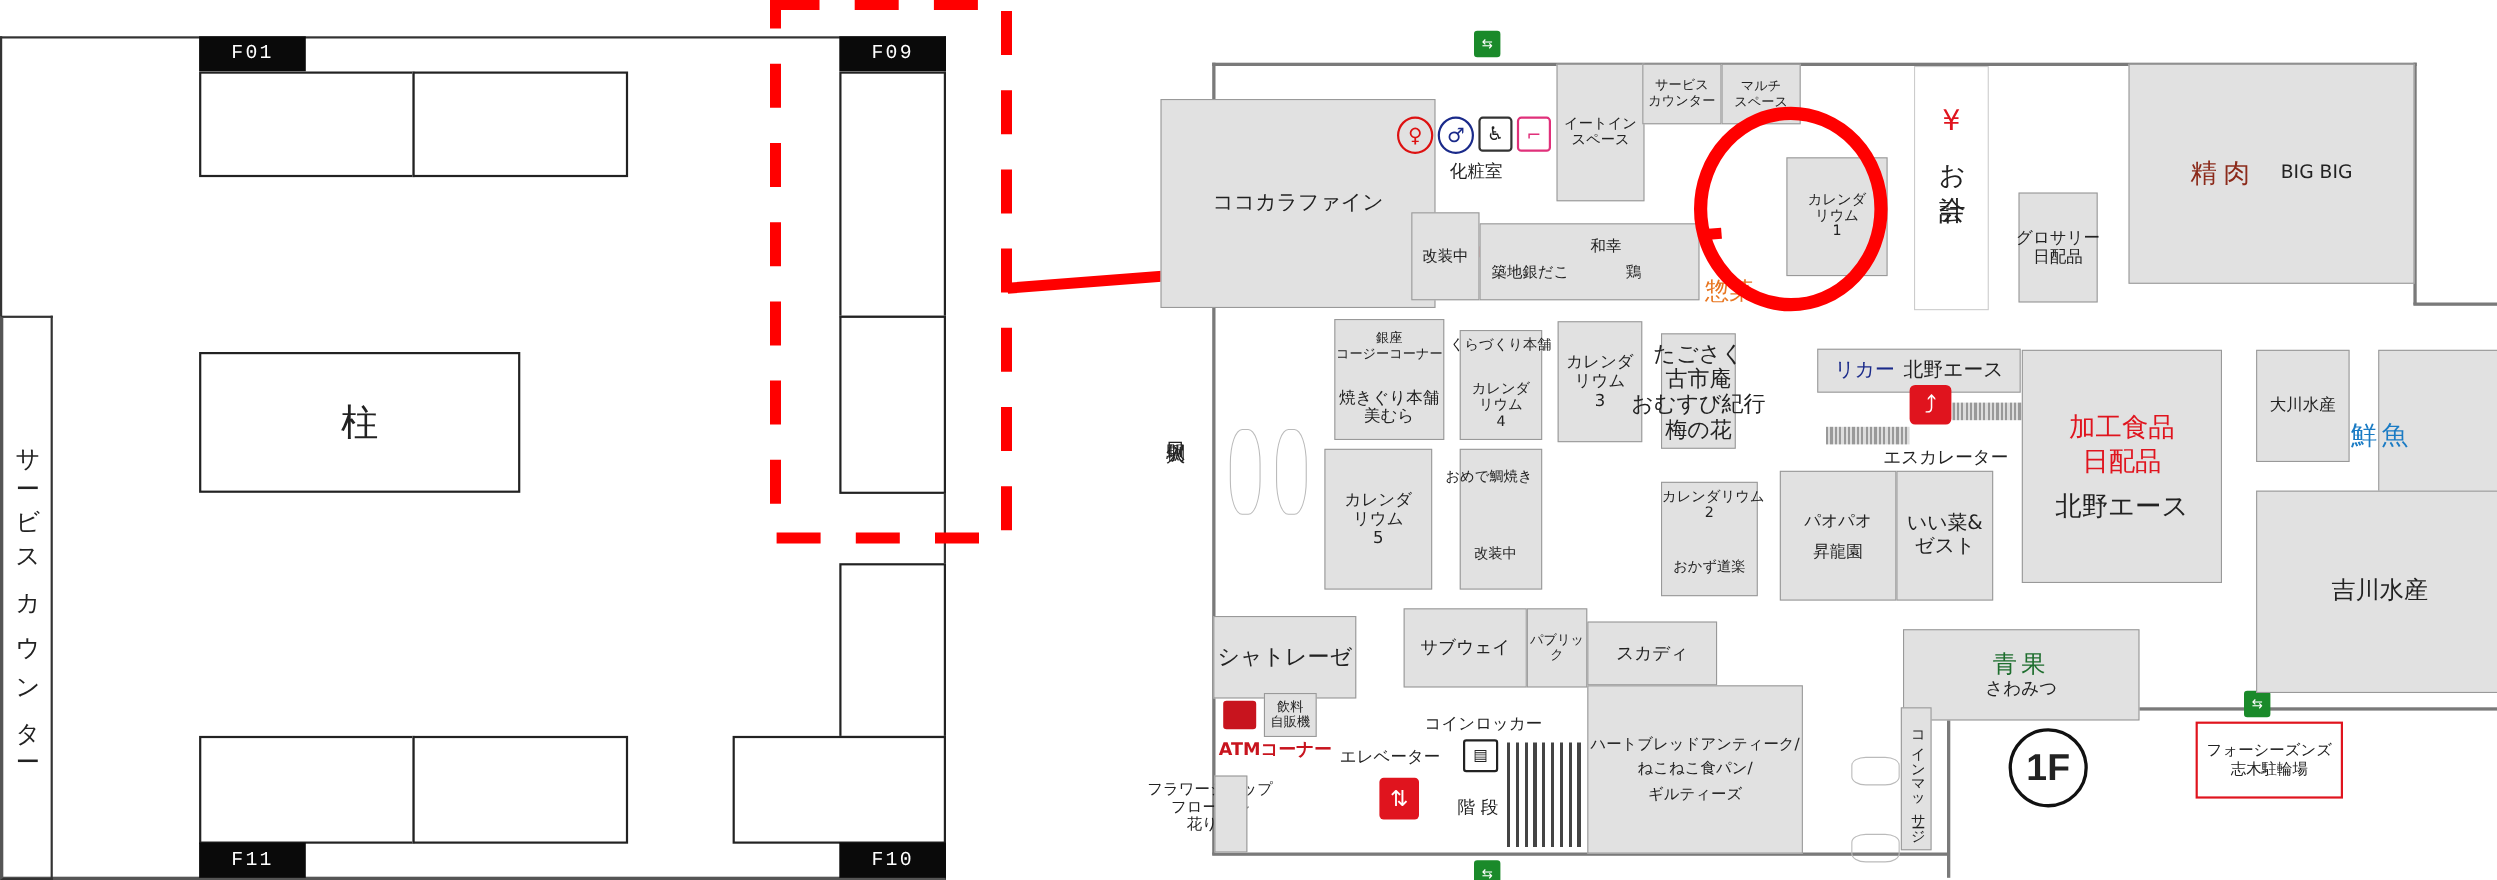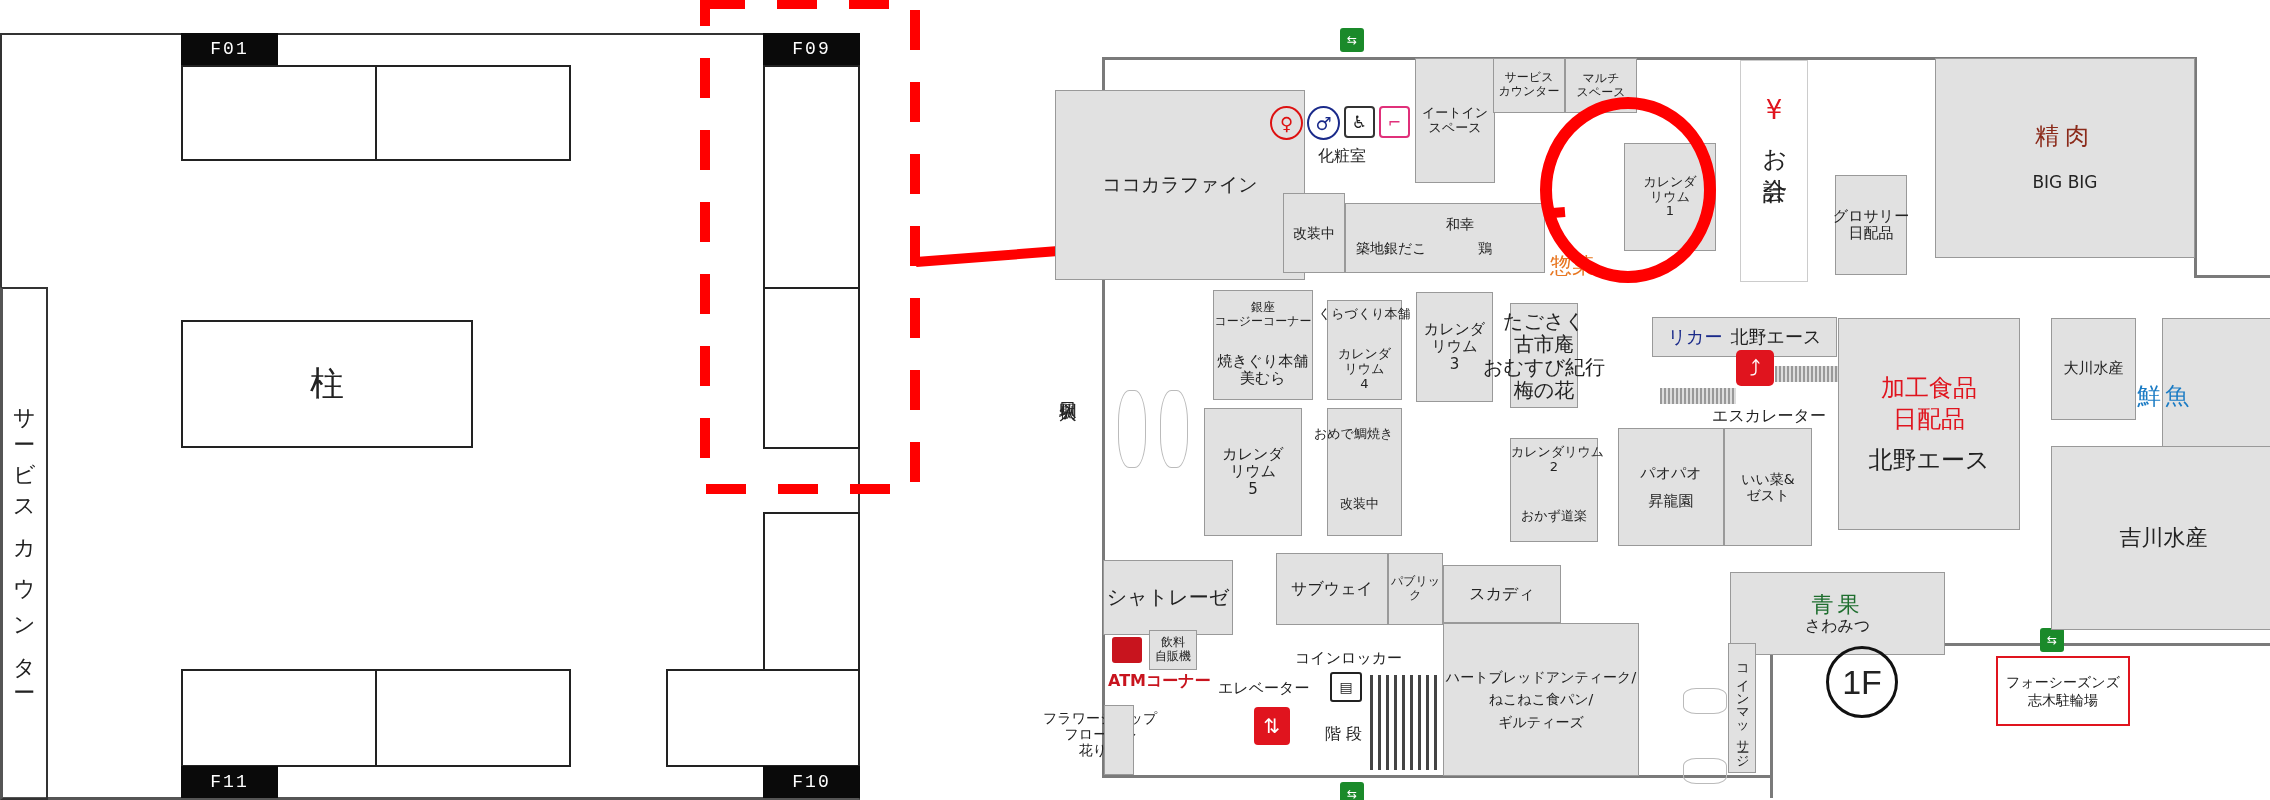--- a/index.html
+++ b/index.html
@@ -94,21 +94,21 @@
   <div class="abs shop" style="left:584px;top:123px;width:92px;height:108px;font-size:13px;white-space:pre;"><span>カレンダ
 リウム
 1</span></div>
 
   <div class="abs" style="left:700px;top:40px;width:68px;height:222px;border:1px solid #ccc;">
     <div class="txt" style="color:#e0141e;font-size:26px;margin-top:35px;">¥</div>
     <div class="txt vtext" style="font-size:24px;margin:6px auto 0;">お会計</div>
   </div>
   <div class="abs shop" style="left:795px;top:155px;width:72px;height:100px;font-size:15px;white-space:pre;"><span>グロサリー
 日配品</span></div>
-  <div class="abs shop" style="left:895px;top:38px;width:260px;height:200px;flex-direction:column;gap:22px;">
+  <div class="abs shop" style="left:895px;top:38px;width:260px;height:200px;gap:22px;">
     <span style="color:#8b2a1a;font-size:24px;letter-spacing:6px;">精肉</span>
     <span style="font-size:17px;">BIG BIG</span>
   </div>
 
   <div class="abs txt" style="left:510px;top:233px;color:#e87722;font-size:22px;">惣菜</div>
 
   <div class="abs shop" style="left:173px;top:270px;width:100px;height:110px;font-size:13px;white-space:pre;">
     <span class="abs" style="left:0;top:10px;width:100%;font-size:12px;font-family:Liberation Serif, serif;">銀座
 コージーコーナー</span>
     <span class="abs" style="left:-10px;top:62px;width:120%;font-size:15px;">焼きぐり本舗
@@ -163,21 +163,21 @@
     <span class="abs" style="left:-14px;top:18px;">おめで鯛焼き</span>
     <span class="abs" style="left:12px;top:88px;">改装中</span>
   </div>
   <div class="abs shop" style="left:470px;top:418px;width:88px;height:104px;font-size:13px;">
     <span class="abs" style="left:0;top:6px;width:100%;white-space:pre;">カレンダリウム
 2</span>
     <span class="abs" style="left:0;top:70px;width:100%;">おかず道楽</span>
   </div>
   <div class="abs shop" style="left:578px;top:408px;width:106px;height:118px;font-size:15px;white-space:pre;line-height:1.9;"><span>パオパオ
 昇龍園</span></div>
-  <div class="abs shop" style="left:684px;top:408px;width:88px;height:118px;font-size:14px;white-space:pre;text-align:center;"><span>いい菜&amp;
+  <div class="abs shop" style="left:684px;top:408px;width:88px;height:118px;font-size:18px;white-space:pre;text-align:center;"><span>いい菜&amp;
 ゼスト</span></div>
 
   <div class="abs shop" style="left:63px;top:520px;width:130px;height:75px;font-size:20px;margin-top:20px;">
       <span>シャトレーゼ</span>
     </div>
   <div class="abs shop" style="left:236px;top:533px;width:112px;height:72px;font-size:16px;">
       <span>サブウェイ</span>
     </div>
   <div class="abs shop" style="left:348px;top:533px;width:55px;height:72px;font-size:12px;">
       <span>パブリック</span>
@@ -206,20 +206,20 @@
   <div class="abs" style="left:214px;top:687px;width:36px;height:38px;background:#e0141e;border-radius:4px;color:#fff;font-size:20px;display:flex;align-items:center;justify-content:center;">⇅</div>
   <div class="abs txt" style="left:3px;top:690px;font-size:14px;white-space:pre;">フラワーショップ
 フローラル
 花りん</div>
   <div class="abs shop" style="left:64px;top:685px;width:30px;height:70px;"></div>
   <div class="abs txt" style="left:255px;top:630px;font-size:15px;">コインロッカー</div>
   <div class="abs" style="left:290px;top:652px;width:32px;height:30px;border:2px solid #222;border-radius:3px;font-size:14px;display:flex;align-items:center;justify-content:center;">▤</div>
   <div class="abs" style="left:330px;top:655px;width:68px;height:95px;background:repeating-linear-gradient(90deg,#444 0 3px,transparent 3px 8px);"></div>
   <div class="abs txt" style="left:285px;top:705px;font-size:16px;">階 段</div>
 
-  <div class="abs" style="left:786px;top:626px;width:72px;height:72px;border:3px solid #111;border-radius:50%;display:flex;align-items:center;justify-content:center;font-weight:normal;font-size:34px;font-family:'Liberation Sans',sans-serif;">1F</div>
+  <div class="abs" style="left:786px;top:642px;width:72px;height:72px;border:3px solid #111;border-radius:50%;display:flex;align-items:center;justify-content:center;font-weight:bold;font-size:34px;font-family:'Liberation Sans',sans-serif;">1F</div>
   <div class="abs" style="left:956px;top:636px;width:134px;height:70px;border:2px solid #e0141e;display:flex;align-items:center;justify-content:center;text-align:center;font-size:14px;white-space:pre;line-height:1.3;"><span>フォーシーズンズ
 志木駐輪場</span></div>
 </div>
 
 <svg width="2270" height="800">
   <ellipse cx="1628" cy="190" rx="82" ry="87" fill="none" stroke="#ff0000" stroke-width="12"></ellipse>
 </svg>
 
 </body></html>

